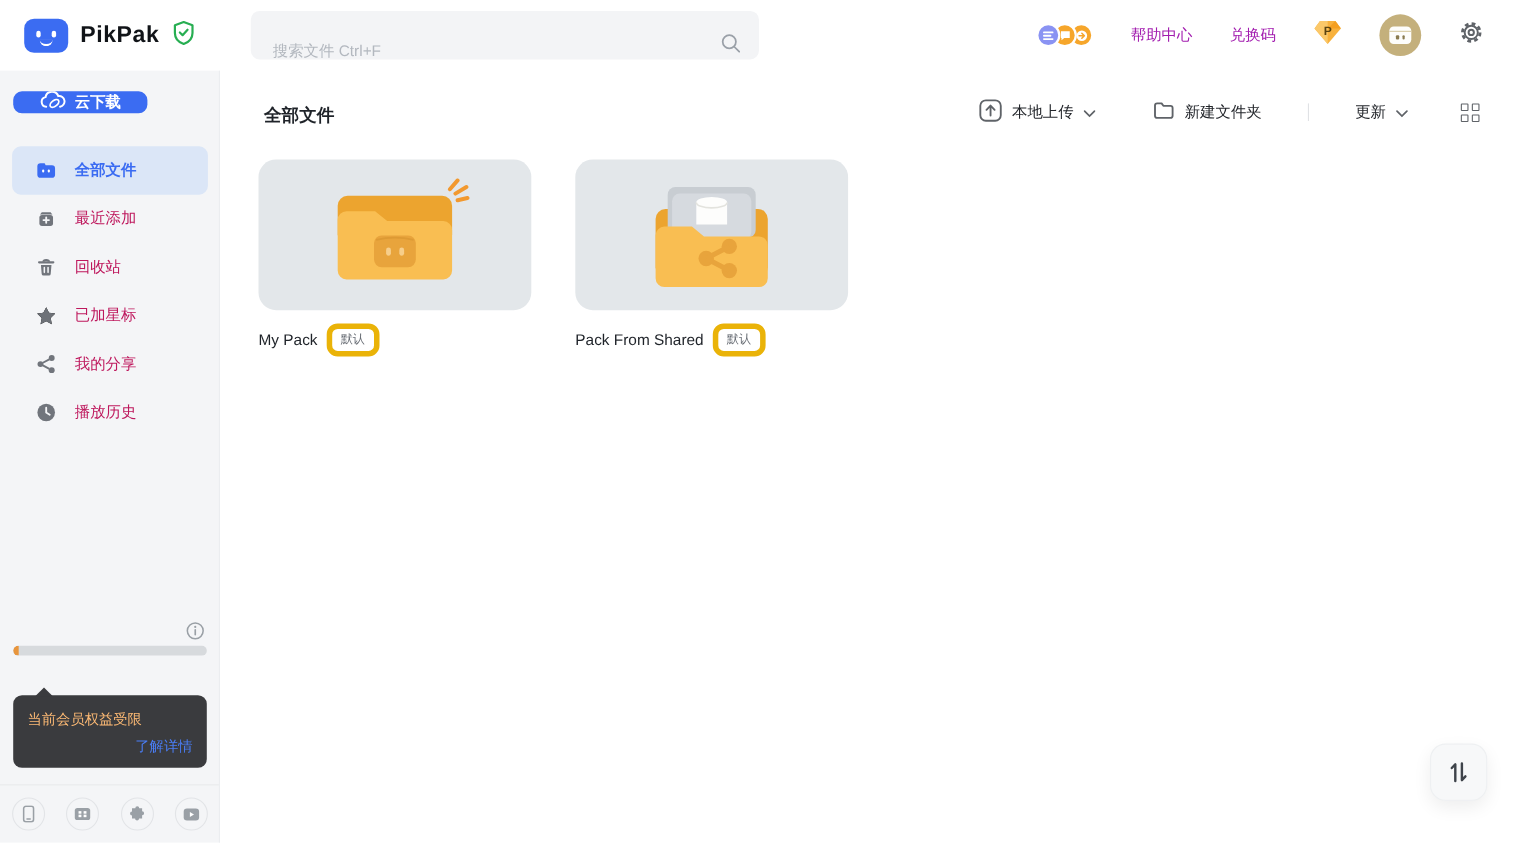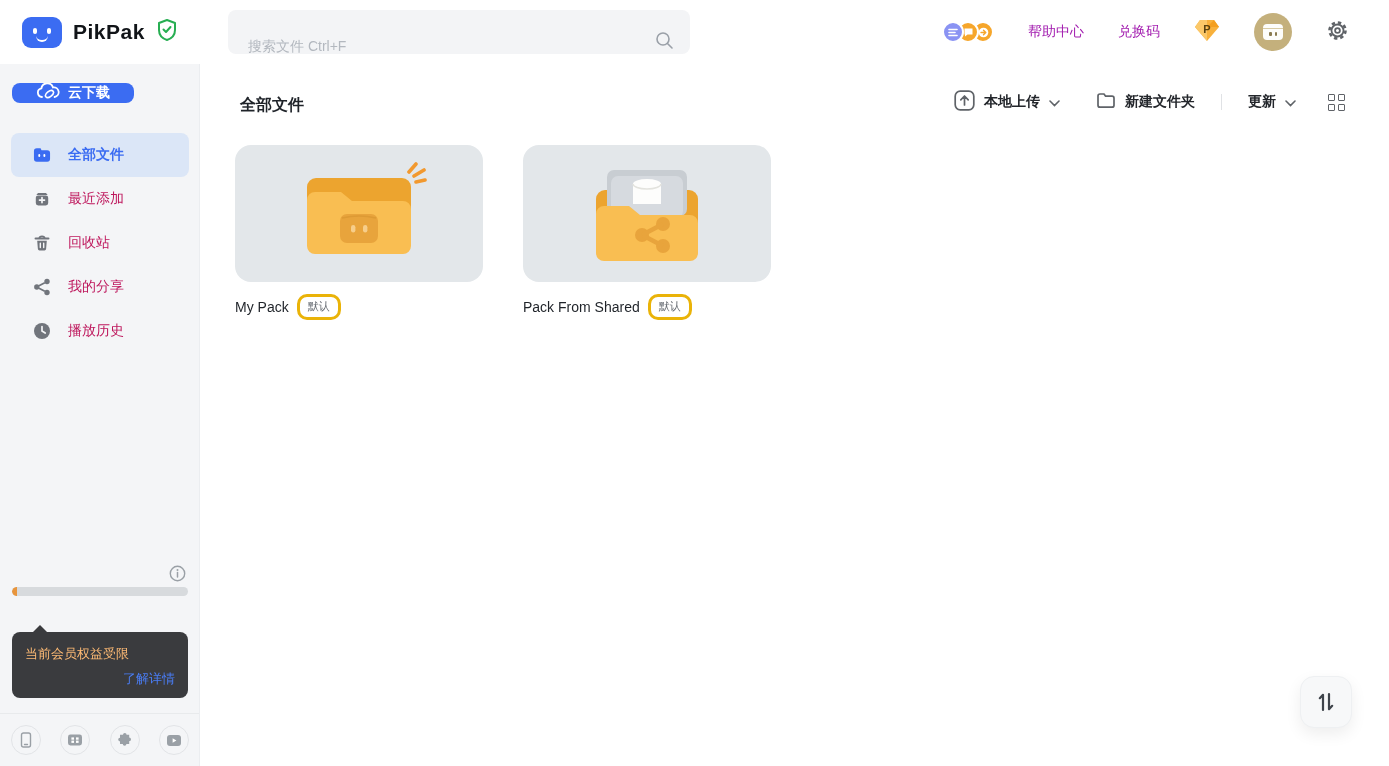--- a/index.html
+++ b/index.html
@@ -69,34 +69,34 @@
 
   .side-div { position:absolute; left:0; bottom:52px; width:199px; height:1px; background:#e8eaec; }
   .foot-icons { position:absolute; left:11px; bottom:11px; width:178px;
     display:flex; justify-content:space-between; }
   .fci { width:30px; height:30px; border-radius:50%; border:1px solid #e2e4e7;
     display:flex; align-items:center; justify-content:center; cursor:pointer; }
 
   
   .main { position:absolute; left:200px; top:64px; width:1189px; height:702px; background:#fff; }
   .page-title { position:absolute; left:40px; top:31px; font-size:16px; font-weight:bold; color:#1f2329; }
-  .toolbar { position:absolute; right:44px; top:26px; display:flex; align-items:center; gap:2px;font-weight:bold; }
+  .toolbar { position:absolute; right:44px; top:26px; display:flex; align-items:center; gap:18px; }
   .tb-group { display:flex; align-items:center; gap:9px; font-size:14px; color:#23262b; cursor:pointer; }
   .tb-sep { width:1px; height:16px; background:#e0e2e5; margin:0 24px; }
   .gap-lg { margin-left:34px; }
   .grid-ic { display:grid; grid-template-columns:7px 7px; grid-gap:3px; margin-left:30px; cursor:pointer; }
   .grid-ic span { width:7px; height:7px; border:1.8px solid #5f6368; border-radius:1px; }
 
   .cards { position:absolute; left:35px; top:81px; display:flex; gap:40px; }
   .card { width:248px; cursor:pointer; }
   .card-img { width:248px; height:137px; background:#e3e7ea; border-radius:16px;
     display:flex; align-items:center; justify-content:center; }
   .card-label { margin-top:12px; display:flex; align-items:center; gap:8px; }
   .card-name { font-size:14px; color:#1f2329; }
-  .pill { font-size:11px; color:#696e75; border:3px solid #eab308; border-radius:10px;
+  .pill { font-size:11px; color:#696e75; border:5px solid #eab308; border-radius:10px;
     padding:2px 8px 3px 8px; background:#fff; }
 
   .transfer-btn { position:absolute; right:37px; bottom:38px; width:52px; height:52px;
     background:#f7f8f9; border:1px solid #eef0f2; border-radius:14px;
     box-shadow:0 6px 16px rgba(0,0,0,.07); display:flex; align-items:center; justify-content:center;
     cursor:pointer; }
 </style>
 </head>
 <body>
 
@@ -208,20 +208,29 @@
     <div class="mi">
       <span class="ic">
         <svg width="18" height="18" viewBox="0 0 18 18">
           <path d="M2.5 4.5 h13" stroke="#71757c" stroke-width="1.9" stroke-linecap="round"></path>
           <path d="M6.5 4 a2.5 1.6 0 0 1 5 0" fill="none" stroke="#71757c" stroke-width="1.9"></path>
           <path d="M4.2 6.8 h9.6 l-.7 8.2 a1.6 1.6 0 0 1 -1.6 1.4 h-5 a1.6 1.6 0 0 1 -1.6 -1.4 z" fill="#71757c"></path>
           <path d="M7.3 9.2 v4.4 M10.7 9.2 v4.4" stroke="#f4f5f7" stroke-width="1.4" stroke-linecap="round"></path>
         </svg>
       </span>
       <span>回收站</span>
+    </div>
+    <div class="mi">
+      <span class="ic">
+        <svg width="19" height="18" viewBox="0 0 19 18">
+          <path d="M9.5 0.8 L12.2 6.2 L18.2 7 L13.8 11.2 L14.9 17.1 L9.5 14.3 L4.1 17.1 L5.2 11.2 L0.8 7 L6.8 6.2 Z" fill="#6e7artifact278"></path>
+          <path d="M9.5 0.8 L12.2 6.2 L18.2 7 L13.8 11.2 L14.9 17.1 L9.5 14.3 L4.1 17.1 L5.2 11.2 L0.8 7 L6.8 6.2 Z" fill="#6e7278"></path>
+        </svg>
+      </span>
+      <span>已加星标</span>
     </div>
     <div class="mi">
       <span class="ic">
         <svg width="18" height="18" viewBox="0 0 18 18">
           <circle cx="14" cy="3.5" r="2.7" fill="#71757c"></circle>
           <circle cx="3.8" cy="9" r="2.7" fill="#71757c"></circle>
           <circle cx="14" cy="14.5" r="2.7" fill="#71757c"></circle>
           <path d="M6 7.8 L11.8 4.7 M6 10.2 L11.8 13.3" stroke="#71757c" stroke-width="1.7"></path>
         </svg>
       </span>

